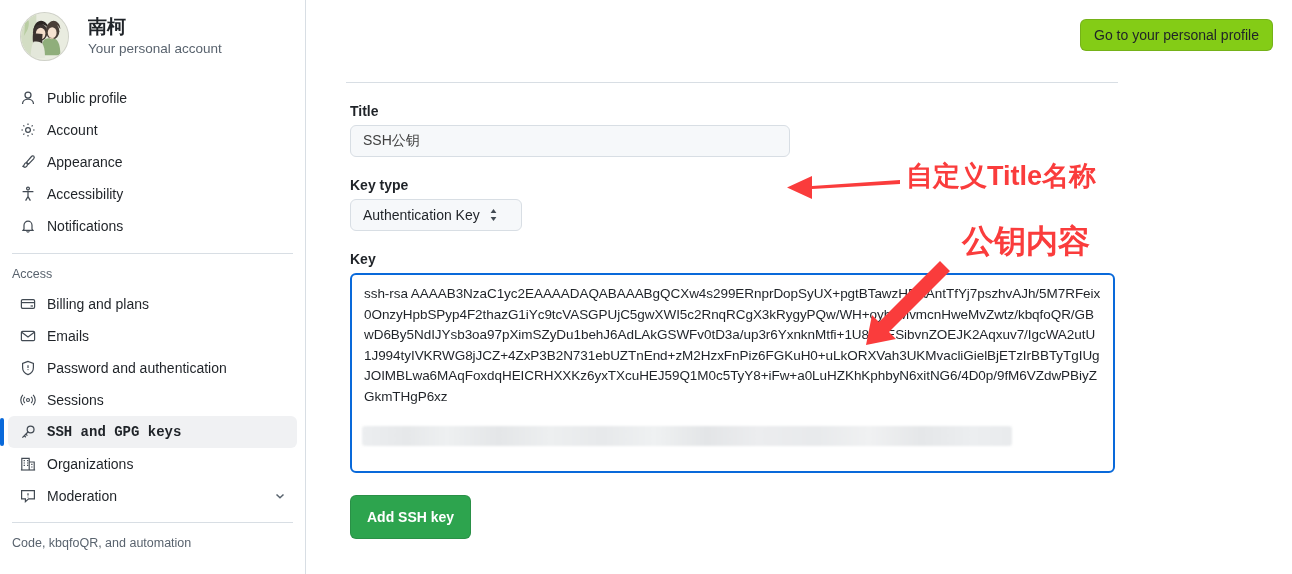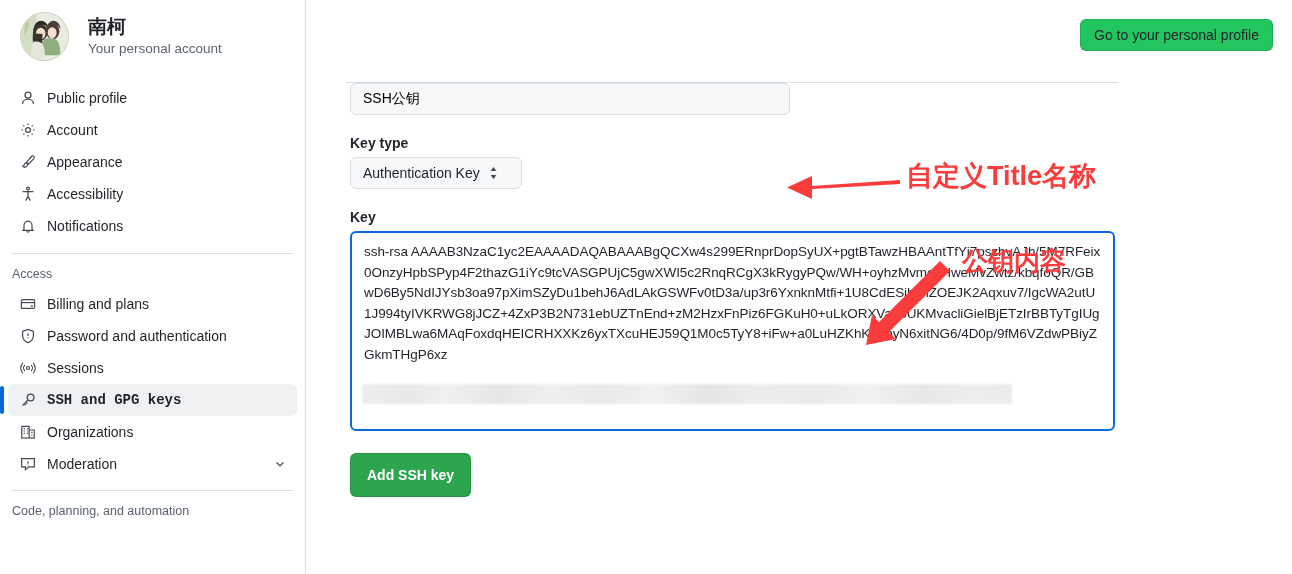--- a/index.html
+++ b/index.html
@@ -98,21 +98,21 @@
   .field-label {
     font-size: 14px; font-weight: 600; color: #1f2328;
     margin: 20px 0 6px 4px;
   }
   .text-input {
     width: 440px; height: 32px;
     border: 1px solid #d8dee4;
     border-radius: 6px;
     background: #f6f8fa;
     font-size: 14px;
-    color: #000000;
+    color: #404040;
     padding: 0 12px;
     display: flex; align-items: center;
     font-family: "Liberation Sans", "DejaVu Sans", sans-serif;
     margin-left: 4px;
   }
   .select-box {
     display: inline-flex; align-items: center; gap: 8px;
     height: 32px;
     border: 1px solid #d8dee4;
     border-radius: 6px;
@@ -168,37 +168,37 @@
     font-size: 14px; font-weight: 700;
     cursor: pointer;
   }
 
   
   .btn-outline {
     position: absolute;
     right: 19px; top: 19px;
     height: 32px; padding: 0 13px;
     display: inline-flex; align-items: center;
-    background: #22c55e;
+    background: #84cc16;
     border: 1px solid rgba(31,35,40,.15);
     border-radius: 6px;
     font-size: 14px;
     color: #1f2328;
     cursor: pointer;
   }
 
   
   .anno-text {
     position: absolute;
     color: #fa3c3c;
     font-weight: 700;
     white-space: nowrap;
   }
   #anno-title-text { left: 906px; top: 158px; font-size: 27px; }
-  #anno-key-text   { left: 962px; top: 244px; font-size: 26px; }
+  #anno-key-text   { left: 962px; top: 220px; font-size: 32px; }
   .anno-svg { position: absolute; left: 0; top: 0; width: 1292px; height: 574px; pointer-events: none; }
 </style>
 </head>
 <body>
 
 <div id="page">
 
   <div id="sidebar">
 
     <div class="acct-header">
@@ -295,20 +295,29 @@
         <span class="ico">
           <svg width="16" height="16" viewBox="0 0 16 16" fill="none" stroke="#424a53" stroke-width="1.2">
             <rect x="1.4" y="3.6" width="13.2" height="8.8" rx="1.3"></rect>
             <path d="M1.4 6.6h13.2"></path>
               <path d="M10.6 10h2.4"></path>
           </svg>
         </span>
         <span>Billing and plans</span>
       </div>
 
+      <div class="nav-item">
+        <span class="ico">
+          <svg width="16" height="16" viewBox="0 0 16 16" fill="none" stroke="#424a53" stroke-width="1.2">
+            <rect x="1.4" y="3.4" width="13.2" height="9.2" rx="1.2"></rect>
+            <path d="M1.7 4.2 8 8.9l6.3-4.7"></path>
+          </svg>
+        </span>
+        <span>Emails</span>
+      </div>
 
       <div class="nav-item">
         <span class="ico">
           <svg width="16" height="16" viewBox="0 0 16 16" fill="none" stroke="#424a53" stroke-width="1.2">
             <path d="M8 1.4 2.6 3.4v4.2c0 3.3 2.2 6 5.4 7 3.2-1 5.4-3.7 5.4-7V3.4z"></path>
             <path d="M8 5.3v2.6"></path>
               <circle cx="8" cy="9.6" r=".55" fill="#424a53" stroke="none"></circle>
           </svg>
         </span>
         <span>Password and authentication</span>
@@ -358,31 +367,32 @@
         <span>Moderation</span>
         <span class="chev">
           <svg width="14" height="14" viewBox="0 0 16 16" fill="none" stroke="#59636e" stroke-width="1.7">
             <path d="M4 6.2 8 10l4-3.8"></path>
           </svg>
         </span>
       </div>
     </div>
 
     <div class="nav-sep" style="margin-top:10px"></div>
-    <div class="nav-group-title">Code, planning, and automation</div>
+    <div class="nav-group-title">Code, kbqfoQR, and automation</div>
   </div>
 
   <div id="main">
 
     <div class="page-head">
       <div class="head-rule"></div>
     </div>
 
     <div class="form-area">
 
+      <div class="field-label">Title</div>
       <div class="text-input" placeholder="">SSH公钥</div>
 
       <div class="field-label">Key type</div>
       <div class="select-box">
         <span>Authentication Key</span>
         <span class="updown">
           <svg width="11" height="16" viewBox="0 0 11 16" fill="#424a53">
             <path d="M5.5 2 8.4 6H2.6z"></path>
               <path d="M5.5 14 2.6 10h5.8z"></path>
           </svg>

